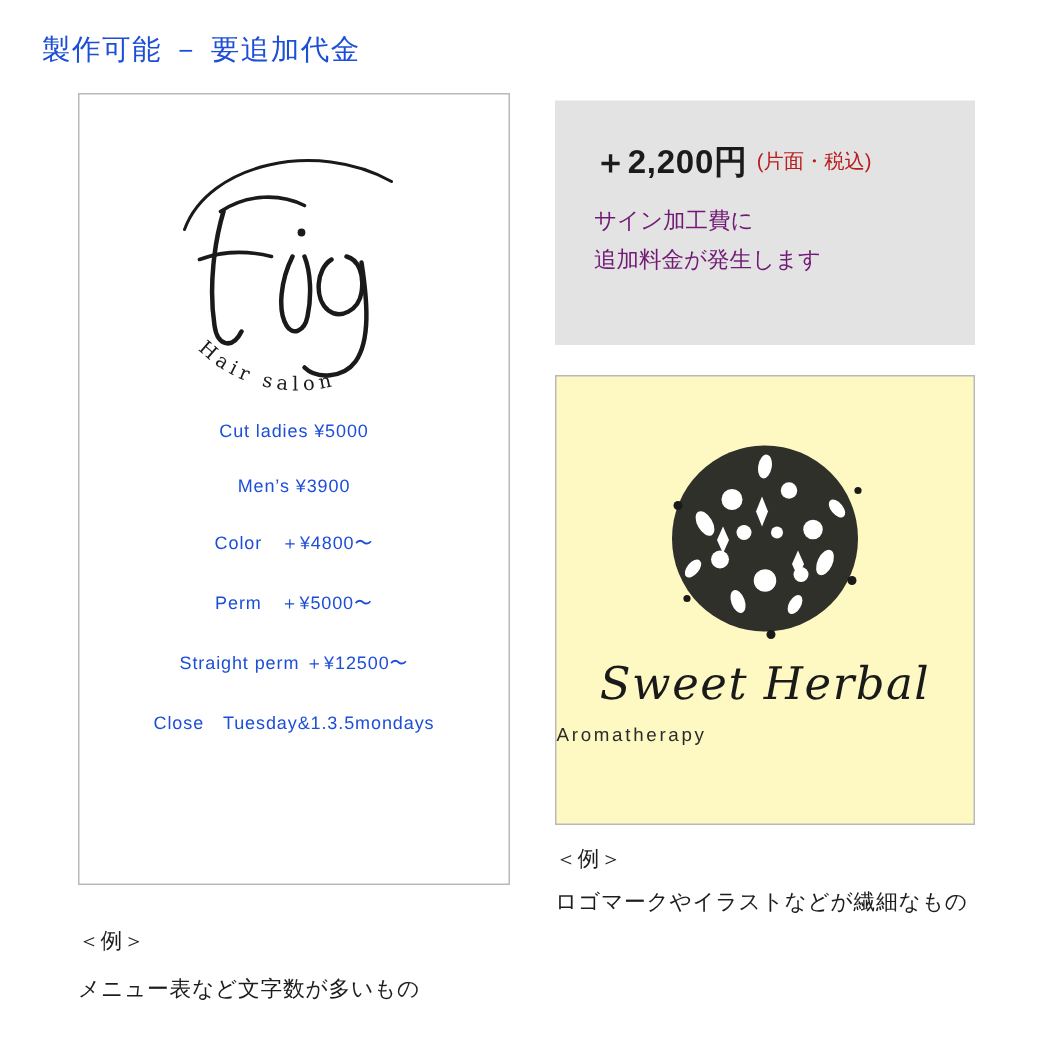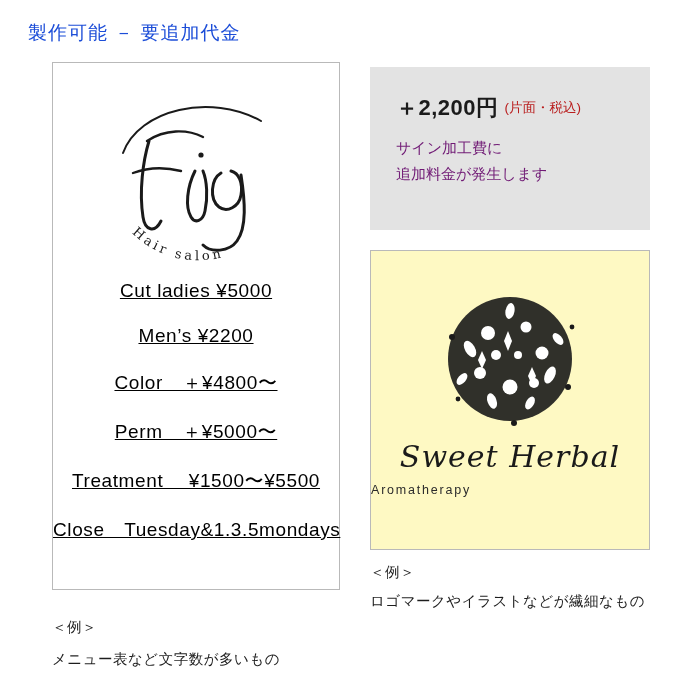--- a/index.html
+++ b/index.html
@@ -48,26 +48,25 @@
     left: 50%;
     top: 12px;
     transform: translateX(-50%);
   }
 
   .menu-lines {
     margin-top: 2px;
     text-align: center;
   }
   .menu-line {
-    font-size: 19px;
-    color: #000000;
+    font-size: 12px;
+    color: #1d4ed8;
     letter-spacing: 0.6px;
     margin: 0 0 23px 0;
     white-space: nowrap;
-    text-decoration: underline;
   }
   .menu-line.gap-top {
     margin-top: 8px;
   }
 
   
   .note-box {
     position: absolute;
     left: 370px;
     top: 67px;
@@ -176,24 +175,24 @@
         <path id="arcpath" d="M34 150 C70 196, 140 198, 186 150" fill="none"></path>
       </defs>
       <text font-family="DejaVu Serif, serif" font-size="13" letter-spacing="3.2" fill="#1a1a1a">
         <textPath href="#arcpath" startOffset="6%">Hair salon</textPath>
       </text>
     </svg>
   </div>
 
   <div class="menu-lines">
     <div class="menu-line">Cut ladies  ¥5000</div>
-    <div class="menu-line">Men’s  ¥2200</div>
+    <div class="menu-line">Men’s  ¥3900</div>
     <div class="menu-line">Color　＋¥4800〜</div>
     <div class="menu-line">Perm　＋¥5000〜</div>
-    <div class="menu-line">Treatment　 ¥1500〜¥5500</div>
+    <div class="menu-line">Straight perm ＋¥12500〜</div>
     <div class="menu-line gap-top">Close　Tuesday&amp;1.3.5mondays</div>
   </div>
 </div>
 
 <div class="note-box">
   <div class="note-price-row">
     <span class="note-price">＋2,200円</span>
     <span class="note-price-sub">(片面・税込)</span>
   </div>
   <div class="note-text">サイン加工費に</div>

